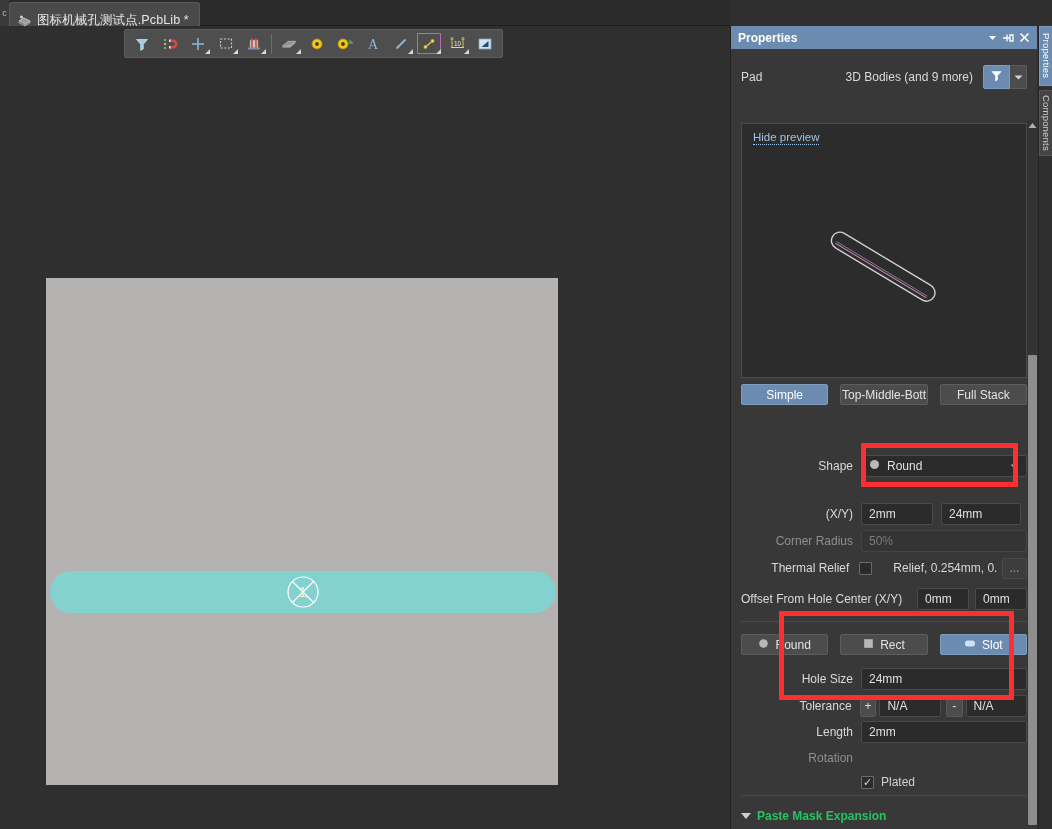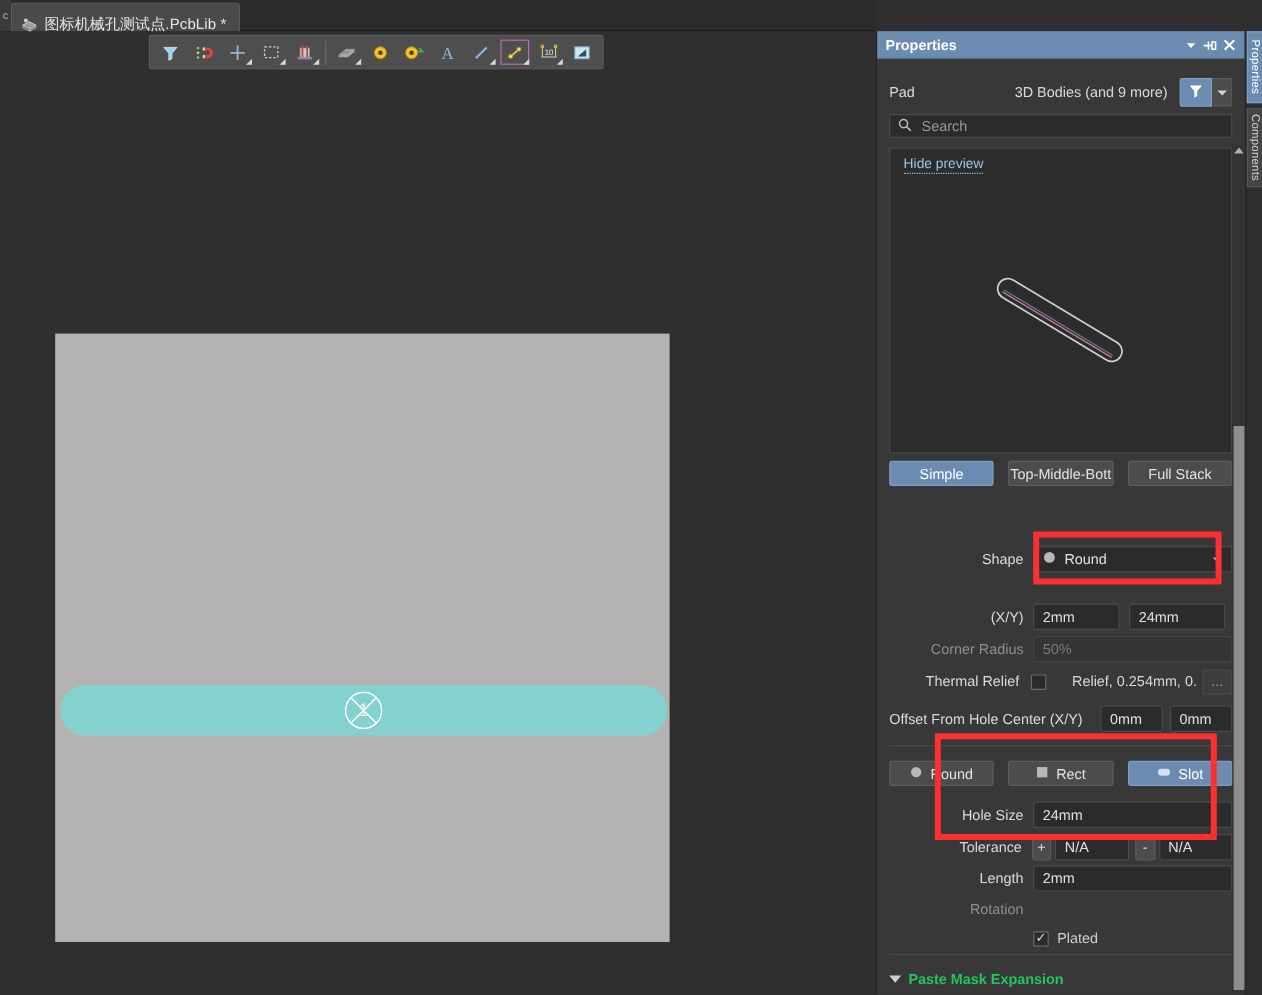--- a/index.html
+++ b/index.html
@@ -433,29 +433,20 @@
         </span>
         <span class="filt-arrow">
           <span>
             <svg width="9" height="7" viewBox="0 0 9 7">
                 <path d="M0.5 1.5 L4.5 5.5 L8.5 1.5" fill="#d4d4d4"></path>
               </svg>
           </span>
         </span>
       </div>
 
-      <div class="search-wrap">
-        <span>
-          <svg width="12" height="12" viewBox="0 0 12 12">
-            <circle cx="5" cy="5" r="3.4" fill="none" stroke="#bdbdbd" stroke-width="1.2"></circle>
-            <path d="M7.6 7.6 L11 11" stroke="#bdbdbd" stroke-width="1.4"></path>
-          </svg>
-        </span>
-        <input type="text" placeholder="Search" style="">
-      </div>
 
       <div class="preview">
         <span class="hide-prev">Hide preview</span>
         <span class="prev-art">
           <svg width="286" height="253" viewBox="0 0 286 253">
             <g transform="translate(95,105) rotate(31)">
               <rect x="0" y="0" width="118" height="17" rx="8.5" fill="none" stroke="#cfcfcf" stroke-width="1.4"></rect>
               <line x1="6" y1="13" x2="112" y2="13" stroke="#c07f9a" stroke-width="1.1"></line>
               <line x1="6" y1="11" x2="112" y2="11" stroke="#8a7fb0" stroke-width="0.8"></line>
             </g>

